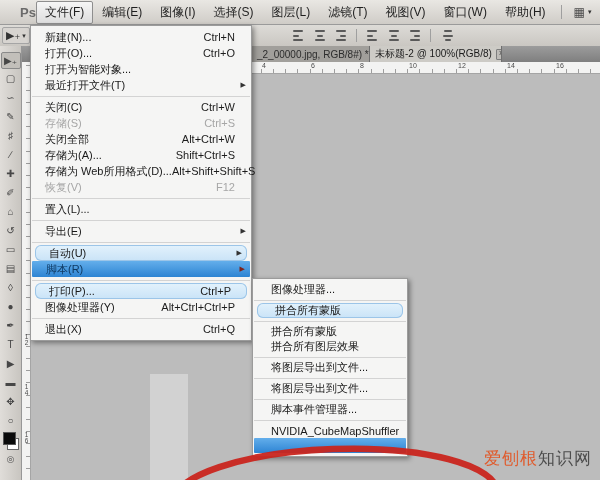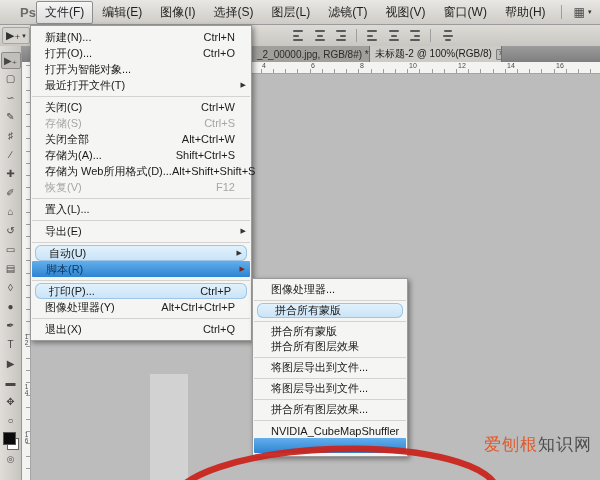--- a/index.html
+++ b/index.html
@@ -74,21 +74,21 @@
   .menu-row .arrow{position:absolute;right:5px;font-size:7px;color:#333;}
   .menu-row.disabled,.menu-row.disabled .shortcut{color:#a6a6a6;}
   .menu-row.hover{background:linear-gradient(#e3f2fc,#c9e3f7);
     box-shadow:inset 0 0 0 1px #9cc5e8;border-radius:6px;margin:0 4px;}
   .menu-row.selected{background:linear-gradient(#63aeeb,#2d84d3);color:#0f3a63;
     margin:0 1px;border-radius:1px;}
   .menu-row.selected .arrow{color:#7e241c;}
   .menu-sep{height:0;border-top:1px solid #d3d3d3;margin:3px 1px 2px;}
   
   #annotation-svg{position:absolute;left:0;top:0;width:600px;height:480px;z-index:8;pointer-events:none;}
-  .watermark{position:absolute;left:484px;top:433px;z-index:9;font-size:17px;
+  .watermark{position:absolute;left:484px;top:447px;z-index:9;font-size:17px;
     letter-spacing:1px;white-space:nowrap;}
 </style>
 </head>
 <body>
 
 <div id="app">
 
   <div class="canvas"></div>
   <div class="canvas-strip"></div>
 
@@ -314,21 +314,21 @@
       <div class="menu-sep"></div>
       <div class="menu-row">
         <span class="label">将图层导出到文件...</span>
       </div>
       <div class="menu-sep"></div>
       <div class="menu-row">
         <span class="label">将图层导出到文件...</span>
       </div>
       <div class="menu-sep"></div>
       <div class="menu-row">
-        <span class="label">拼合所有图层效果...</span>
+        <span class="label">脚本事件管理器...</span>
       </div>
       <div class="menu-sep"></div>
       <div class="menu-row">
         <span class="label">NVIDIA_CubeMapShuffler</span>
       </div>
       <div class="menu-row selected">
         <span class="label"></span>
       </div>
     </div>
 

